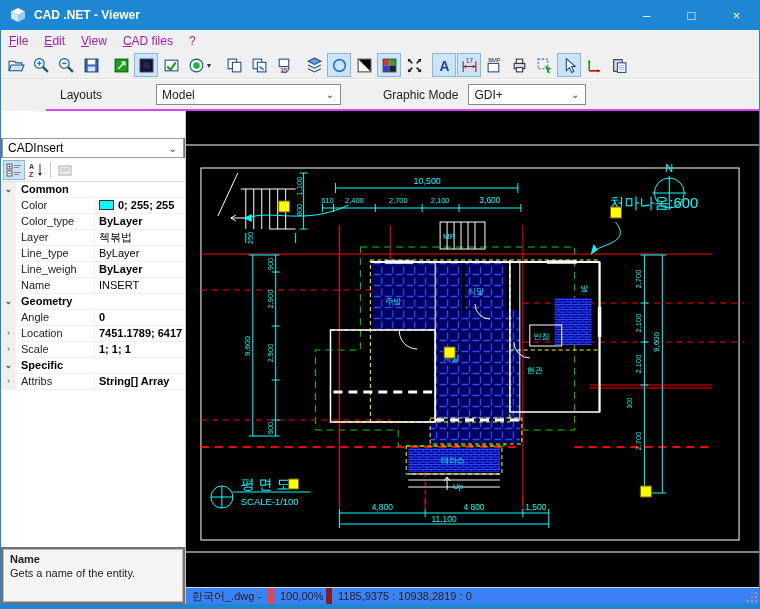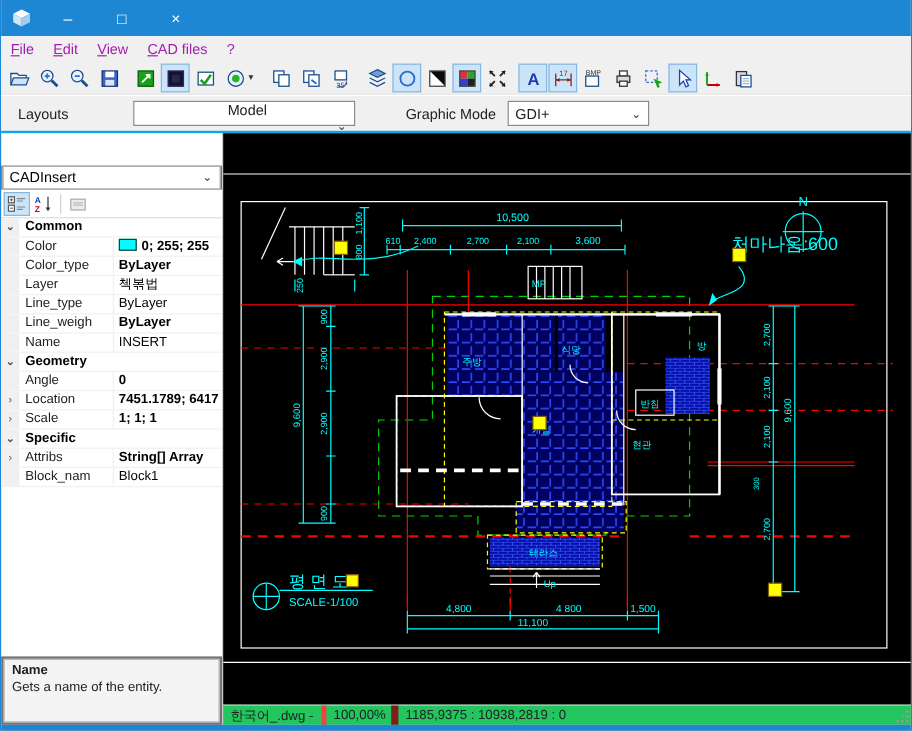--- a/index.html
+++ b/index.html
@@ -16,25 +16,25 @@
   .menuitem{padding:2px 8px;}
   .menuitem u{text-decoration:underline;}
   
   .toolbar{height:27px;background:#f0f0f0;display:flex;align-items:center;padding-left:3px;flex:none;border-bottom:1px solid #e2e2e2;}
   .tbtn{width:24px;height:24px;display:flex;align-items:center;justify-content:center;border:1px solid transparent;margin-right:1px;flex:none;}
   .tbtn.on{background:#cce4f7;border-color:#86b8df;}
   .tbtn.wide{width:32px;}
   .tbtn .caret{font-size:7px;color:#333;margin-left:1px;}
   .gap{width:5px;flex:none;}
   
-  .laybar{height:32px;background:#f0f0f0;border-top:1px solid #fff;border-bottom:2px solid #0ea5e9;display:flex;align-items:center;font-size:12px;color:#222;flex:none;}
+  .laybar{height:32px;background:#f0f0f0;border-top:1px solid #fff;border-bottom:2px solid #d946ef;display:flex;align-items:center;font-size:12px;color:#222;flex:none;margin-left:45px;}
   .laybar .lbl{margin-left:14px;}
   .combo{background:#fff;border:1px solid #8a8a8a;height:21px;display:flex;align-items:center;font-size:12px;padding-left:5px;position:relative;}
   .combo .chev{margin-left:auto;margin-right:6px;color:#444;font-size:10px;}
-  .combo.model{width:185px;margin-left:54px;flex-direction:column;}
+  .combo.model{width:185px;margin-left:54px;}
   .combo.gmode{width:118px;margin-left:10px;}
   .laybar .lbl2{margin-left:42px;}
   
   .content{flex:1;display:flex;min-height:0;}
   .leftpanel{width:185px;flex:none;background:#737373;display:flex;flex-direction:column;border-right:1px solid #c8c8c8;}
   .lp-top{height:27px;background:#fff;flex:none;}
   .combo.insert{margin:0 1px;height:20px;flex:none;border-color:#9a9a9a;}
   .minibar{height:23px;display:flex;align-items:center;padding:1px 2px;flex:none;background:#fff;}
   .mbtn{width:22px;height:20px;display:flex;align-items:center;justify-content:center;border:1px solid transparent;}
   .mbtn.on{background:#cce4f7;border-color:#86b8df;}
@@ -50,40 +50,41 @@
   .b{font-weight:bold;}
   .d{color:#8a8a8a;}
   .swatch{display:inline-block;width:15px;height:10px;border:1px solid #333;vertical-align:-1px;margin-right:4px;}
   
   .desc{height:53px;flex:none;margin:2px;border:1px solid #b9b9b9;background:#f4f4f4;padding:3px 6px;font-size:11px;color:#222;}
   .desc .t{font-weight:bold;margin-bottom:2px;}
   
   .ccol{flex:1;display:flex;flex-direction:column;min-width:0;}
   .canvas{flex:1;background:#000;position:relative;min-height:0;}
   .canvas svg{position:absolute;left:0;top:0;width:100%;height:100%;}
-  .statusbar{height:17px;background:#22c55e;border-top:1px solid #d5d5d5;display:flex;align-items:center;font-size:11px;color:#222;flex:none;}
+  .statusbar{height:17px;background:#3b82f6;border-top:1px solid #d5d5d5;display:flex;align-items:center;font-size:11px;color:#222;flex:none;}
   .scell{padding:0 6px;height:100%;display:flex;align-items:center;white-space:nowrap;overflow:hidden;}
   .scell.file{width:82px;flex:none;}
-  .scell.zoom{width:58px;flex:none;border-left:4px solid #ef4444;}
+  .scell.zoom{width:58px;flex:none;border-left:6px solid #ef4444;}
   .scell.coords{flex:1;border-left:6px solid #7f1d1d;}
   .grip{width:14px;height:14px;flex:none;align-self:flex-end;}
   .bluestrip{height:5px;background:#1d87d3;flex:none;}
   text{font-family:"Liberation Sans",sans-serif;}
 </style>
 </head>
 <body>
 
 <div class="window">
 
   <div class="titlebar">
     <svg class="appicon" viewBox="0 0 18 18">
       <path d="M9 2 L16 5.5 L9 9 L2 5.5 Z" fill="#ffffff"></path>
       <path d="M2 5.5 L9 9 L9 16 L2 12.5 Z" fill="#cfe6f8"></path>
       <path d="M16 5.5 L9 9 L9 16 L16 12.5 Z" fill="#9fcdef"></path>
     </svg>
+    <div class="title">CAD .NET - Viewer</div>
     <div class="wbtn">–</div>
     <div class="wbtn">□</div>
     <div class="wbtn">×</div>
   </div>
 
   <div class="menubar">
     <span class="menuitem"><u>F</u><span>ile</span></span>
     <span class="menuitem"><u>E</u><span>dit</span></span>
     <span class="menuitem"><u>V</u><span>iew</span></span>
     <span class="menuitem"><u>C</u><span>AD files</span></span>
@@ -354,25 +355,20 @@
             <span class="v b">1; 1; 1</span>
           </div>
         <div class="prow cat">
             <span class="g">⌄</span>
             <span class="n">Specific</span>
           </div>
         <div class="prow">
             <span class="g">›</span>
             <span class="n">Attribs</span>
             <span class="v b">String[] Array</span>
-          </div>
-        <div class="prow">
-            <span class="g"></span>
-            <span class="n d">Block_nam</span>
-            <span class="v d">Block1</span>
           </div>
       </div>
       <div class="desc">
         <div class="t">Name</div>
         <div>Gets a name of the entity.</div>
       </div>
     </div>
 
     <div class="ccol">
       <div class="canvas">

